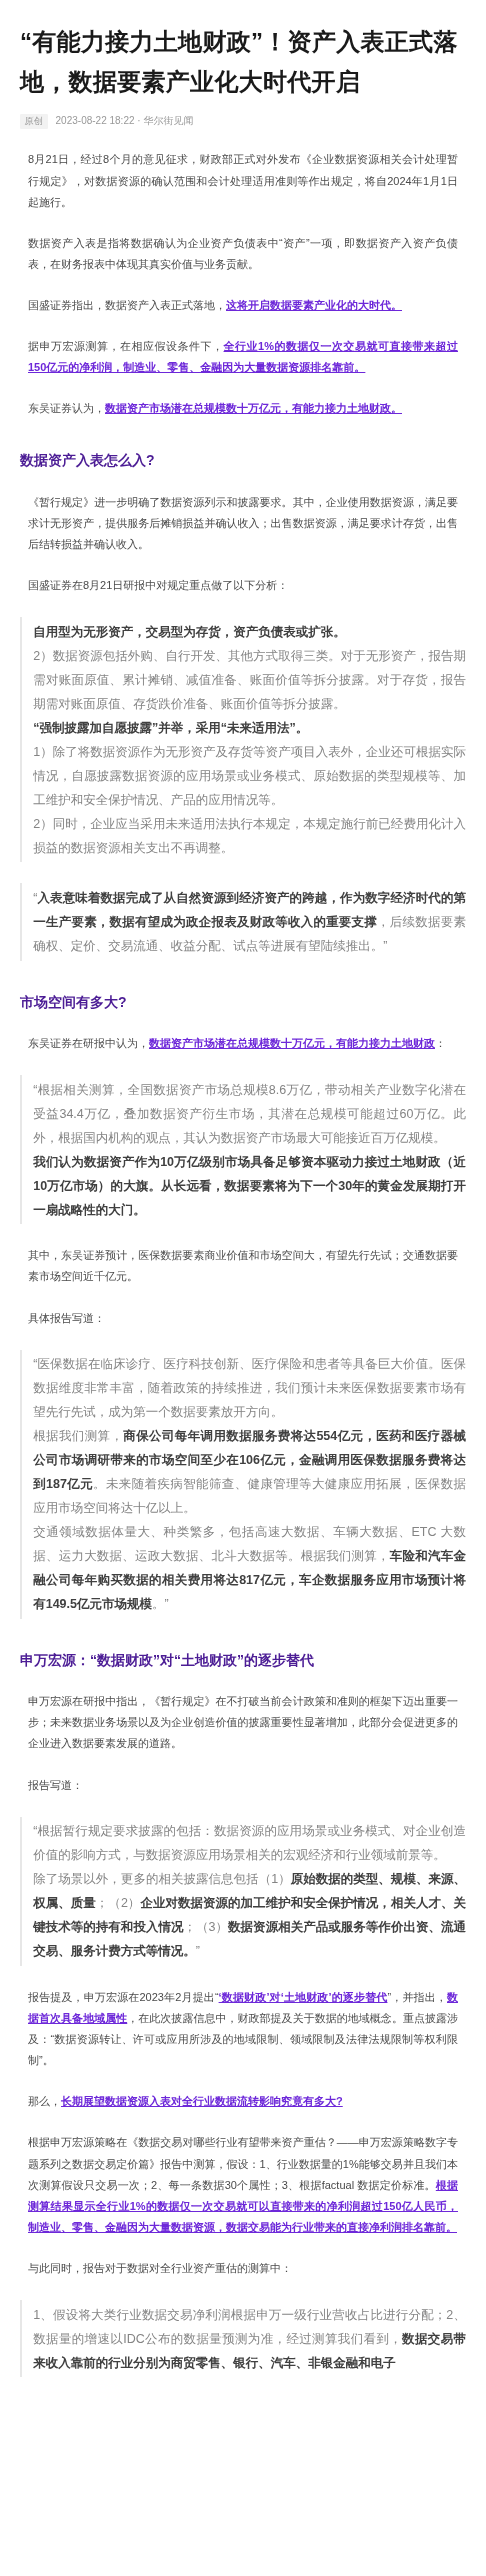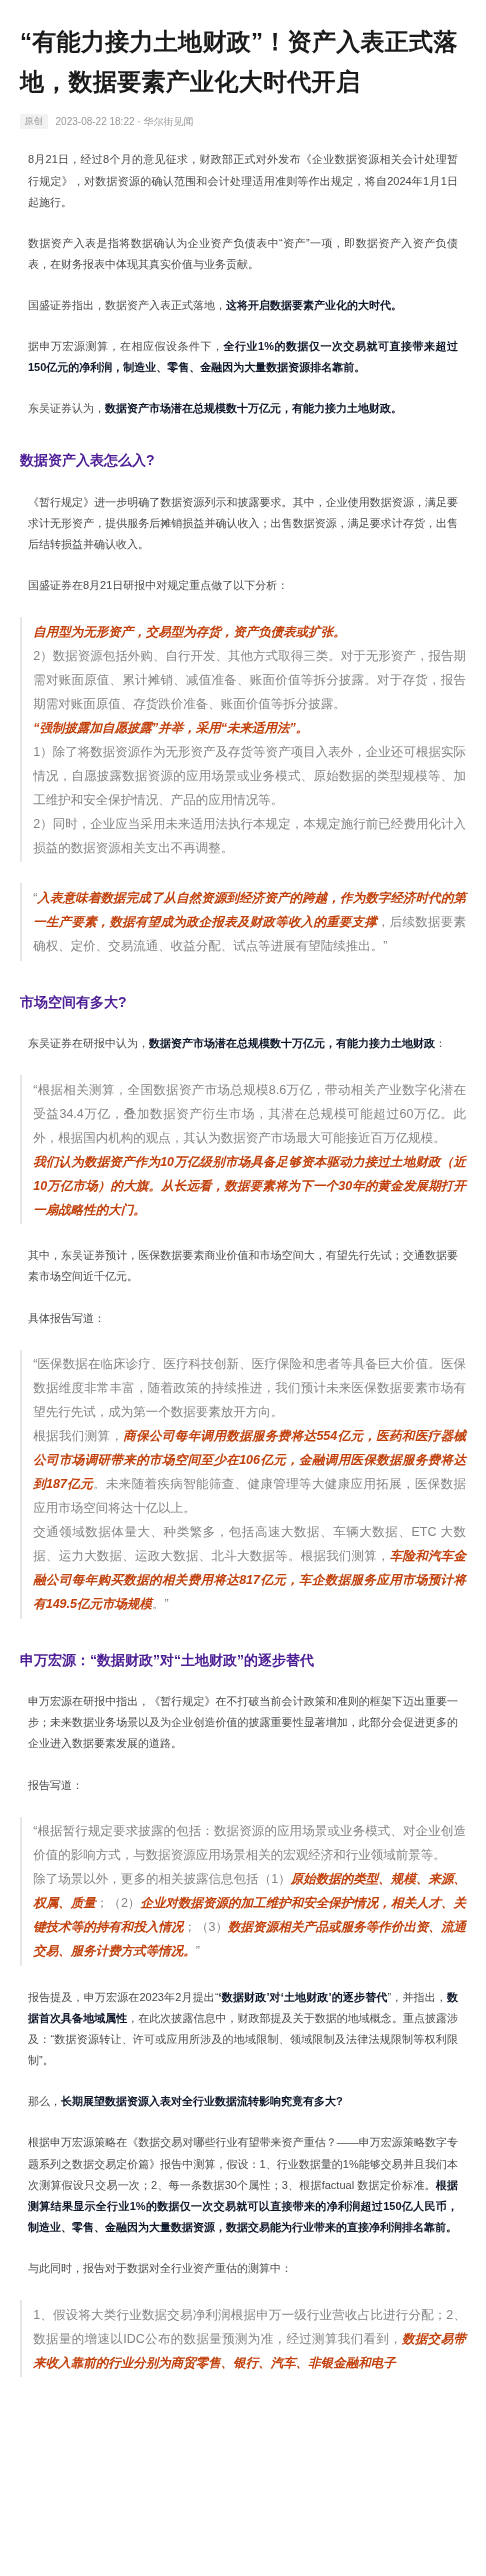--- a/index.html
+++ b/index.html
@@ -8,47 +8,47 @@
 
   h1.title {
     margin:0 0 13px 0;
     font-size:24px;
     line-height:1.64;
     font-weight:700;
     color:#1a1a1a;
     letter-spacing:0.3px;
   }
 
-  .meta { display:flex; align-items:center; margin:0 0 4px 0; }
+  .meta { display:flex; align-items:flex-start; margin:0 0 4px 0; }
   .badge {
     font-size:9.2px; color:#999999; background:#f2f2f2;
     padding:1.3px 4.6px; border-radius:1.3px; margin-right:8px; line-height:1.4;
   }
   .meta-text { font-size:10px; color:#999999; }
 
   article p.body {
     font-size:11px; line-height:1.92; color:#4a4a4a;
     margin:20px 8px; text-align:justify;
   }
-  article p.body strong { color:#0f172a; font-weight:700; }
+  article p.body strong { color:#6d28d9; font-weight:700;text-decoration:underline; }
 
   article h2.section {
     font-size:14px; line-height:1.6; color:#4c1d95;
     font-weight:700; margin:30px 0 20px 0;
   }
 
   article blockquote {
     margin:21px 0; padding:2.6px 0 2.6px 11.2px;
     border-left:2.6px solid #e7e7e7;
   }
   article blockquote p {
     font-size:12.5px; line-height:1.92; color:#848484;
     margin:0; text-align:justify;
   }
-  article blockquote strong { color:#c2410c; font-weight:700;font-style:italic; }
+  article blockquote strong { color:#404040; font-weight:700; }
 </style>
 </head>
 <body>
 
 <div class="page">
   <h1 class="title">“有能力接力土地财政”！资产入表正式落地，数据要素产业化大时代开启</h1>
   <div class="meta">
     <span class="badge">原创</span>
     <span class="meta-text">2023-08-22 18:22 · 华尔街见闻</span>
   </div>

